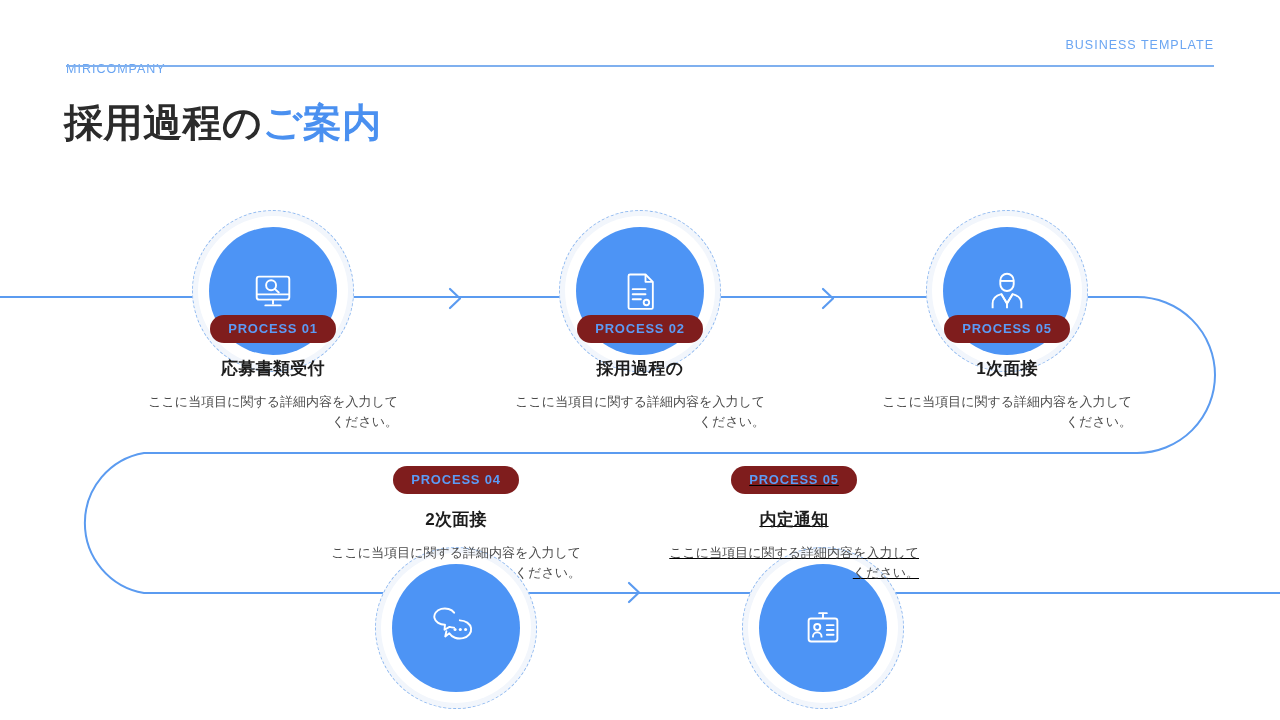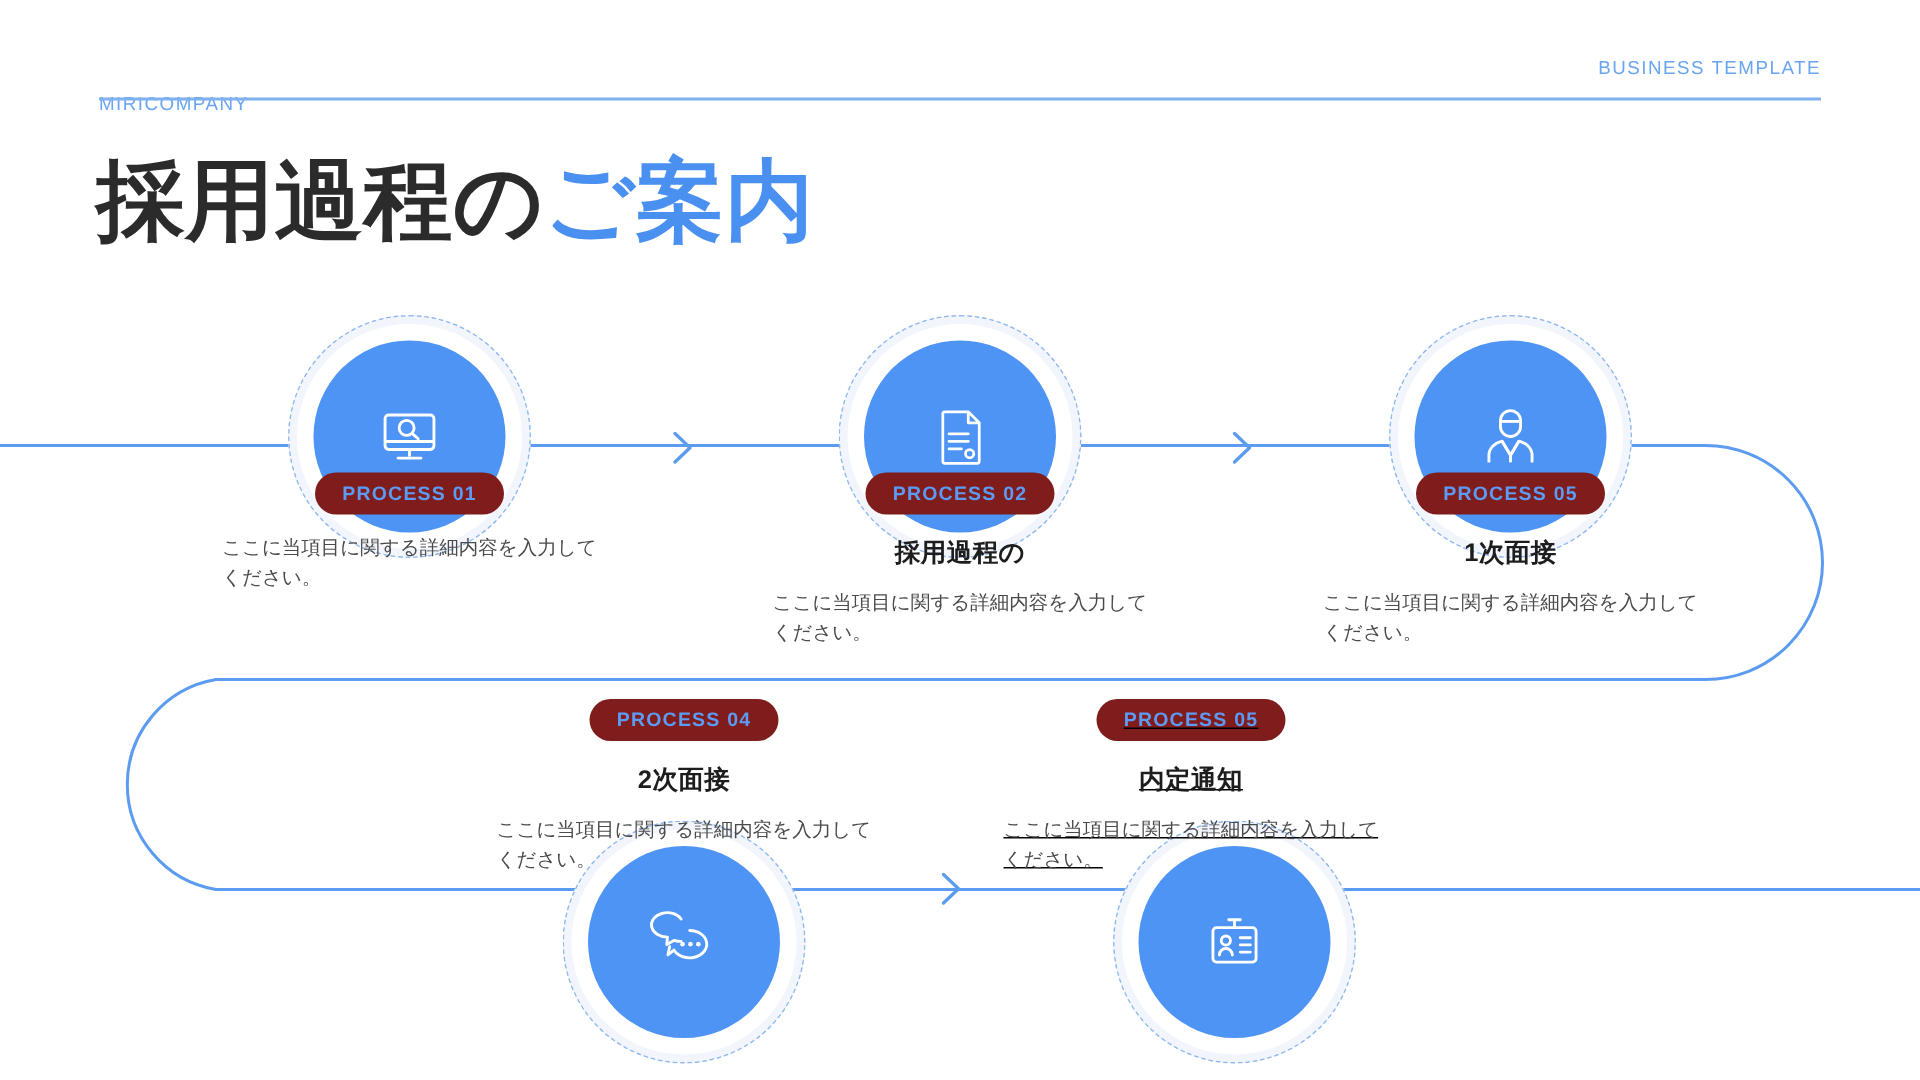--- a/index.html
+++ b/index.html
@@ -23,21 +23,21 @@
     font-size:12.5px; letter-spacing:1.0px; color:#6aa5f2;text-align:center;
   }
   #header .hdr-rule {
     position:absolute; left:0; top:27px; width:1148px; height:2px;
     background:#7fb0ef;
   }
 
   
   #title {
     position:absolute; left:64px; top:101px;
-    font-size:59px; font-weight:bold; color:#2b2b2b;
+    font-size:39px; font-weight:bold; color:#2b2b2b;
     letter-spacing:0.5px; white-space:nowrap;
     line-height:1.15;
   }
   #title .accent { color:#4a90f0; }
 
   
   #flow-svg { position:absolute; left:0; top:0; width:1280px; height:720px; }
 
   
   .node { position:absolute; width:300px; }
@@ -47,21 +47,21 @@
     font-size:13px; font-weight:bold; letter-spacing:0.8px;
     padding:6px 18px 7px; border-radius:14px;
     width:fit-content;
   }
   .node .nm {
     text-align:center; margin-top:14px;
     font-size:17px; font-weight:bold; color:#1d1d1d;
     letter-spacing:0.3px;
   }
   .node .desc {
-    text-align:left; margin-top:12px;
+    text-align:right; margin-top:12px;
     font-size:13px; color:#4a4a4a; line-height:1.55;
     width:250px; margin-left:auto; margin-right:auto;
   }
   .node.below .badge { margin-bottom:0; }
 
   
   .circ-wrap { position:absolute; width:150px; height:150px; }
   .circ-halo {
     position:absolute; inset:0; border-radius:50%;
     background:#ffffff;
@@ -169,20 +169,21 @@
       <path d="M13.5 33 a4.5 4.5 0 0 1 9 0" fill="none" stroke="#fff" stroke-width="2" stroke-linecap="round"></path>
       <line x1="28" y1="21" x2="35" y2="21" stroke="#fff" stroke-width="2" stroke-linecap="round"></line>
       <line x1="28" y1="26" x2="35" y2="26" stroke="#fff" stroke-width="2" stroke-linecap="round"></line>
       <line x1="28" y1="31" x2="35" y2="31" stroke="#fff" stroke-width="2" stroke-linecap="round"></line>
     </svg>
   </div>
 </div>
 
 <div class="node" style="left:123px; top:315px;">
   <span class="badge">PROCESS 01</span>
+  <div class="nm">応募書類受付</div>
   <div class="desc">ここに当項目に関する詳細内容を入力してください。</div>
 </div>
 
 <div class="node" style="left:490px; top:315px;">
   <span class="badge">PROCESS 02</span>
   <div class="nm">採用過程の</div>
   <div class="desc">ここに当項目に関する詳細内容を入力してください。</div>
 </div>
 
 <div class="node" style="left:857px; top:315px;">

